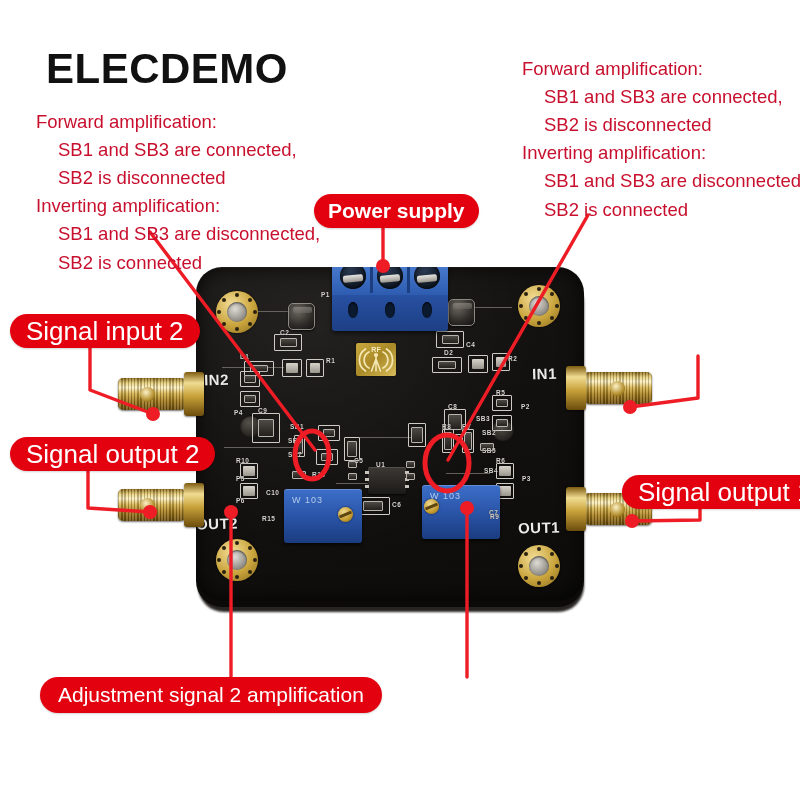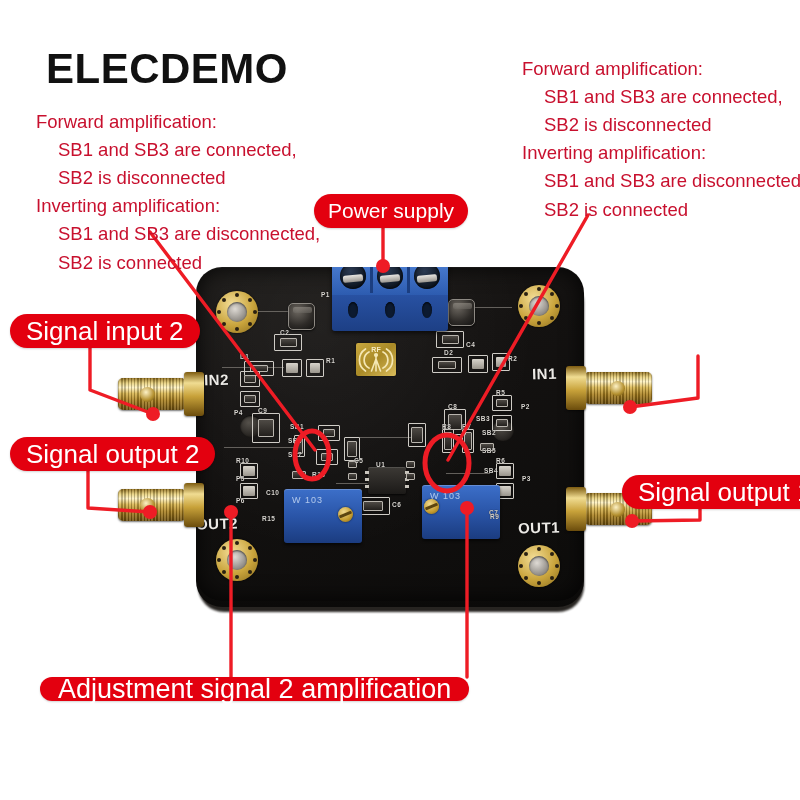--- a/index.html
+++ b/index.html
@@ -55,26 +55,26 @@
     font-family: "Liberation Sans", sans-serif;
     display: flex;
     align-items: center;
     justify-content: center;
     white-space: nowrap;
     box-sizing: border-box;
     box-shadow: 0 1px 2px rgba(0,0,0,0.18);
   }
   .pill-sm { font-size: 26px; height: 34px; padding: 0 16px; }
 
-  #pill-power      { left: 314px; top: 194px; height: 34px; font-size: 21px; padding: 0 14px; }
+  #pill-power      { left: 314px; top: 194px; height: 34px; font-size: 21px; padding: 0 14px; font-weight: bold; }
   #pill-in2        { left: 10px;  top: 314px; }
   #pill-out2       { left: 10px;  top: 437px; }
   #pill-in1        { left: 622px; top: 322px; }
   #pill-out1       { left: 622px; top: 475px; text-align: center; }
-  #pill-adj2       { left: 40px;  top: 677px; font-size: 27px; height: 24px; padding: 0 18px;}
+  #pill-adj2       { left: 40px;  top: 677px; font-size: 21px; height: 36px; padding: 0 18px;}
   #pill-adj1       { left: 418px; top: 677px; font-size: 20.5px; height: 36px; padding: 0 18px;}
 
   
   #leaders, #board-svg {
     position: absolute;
     left: 0; top: 0;
     width: 800px; height: 800px;
     pointer-events: none;
   }
   #board-svg { pointer-events: none; }

